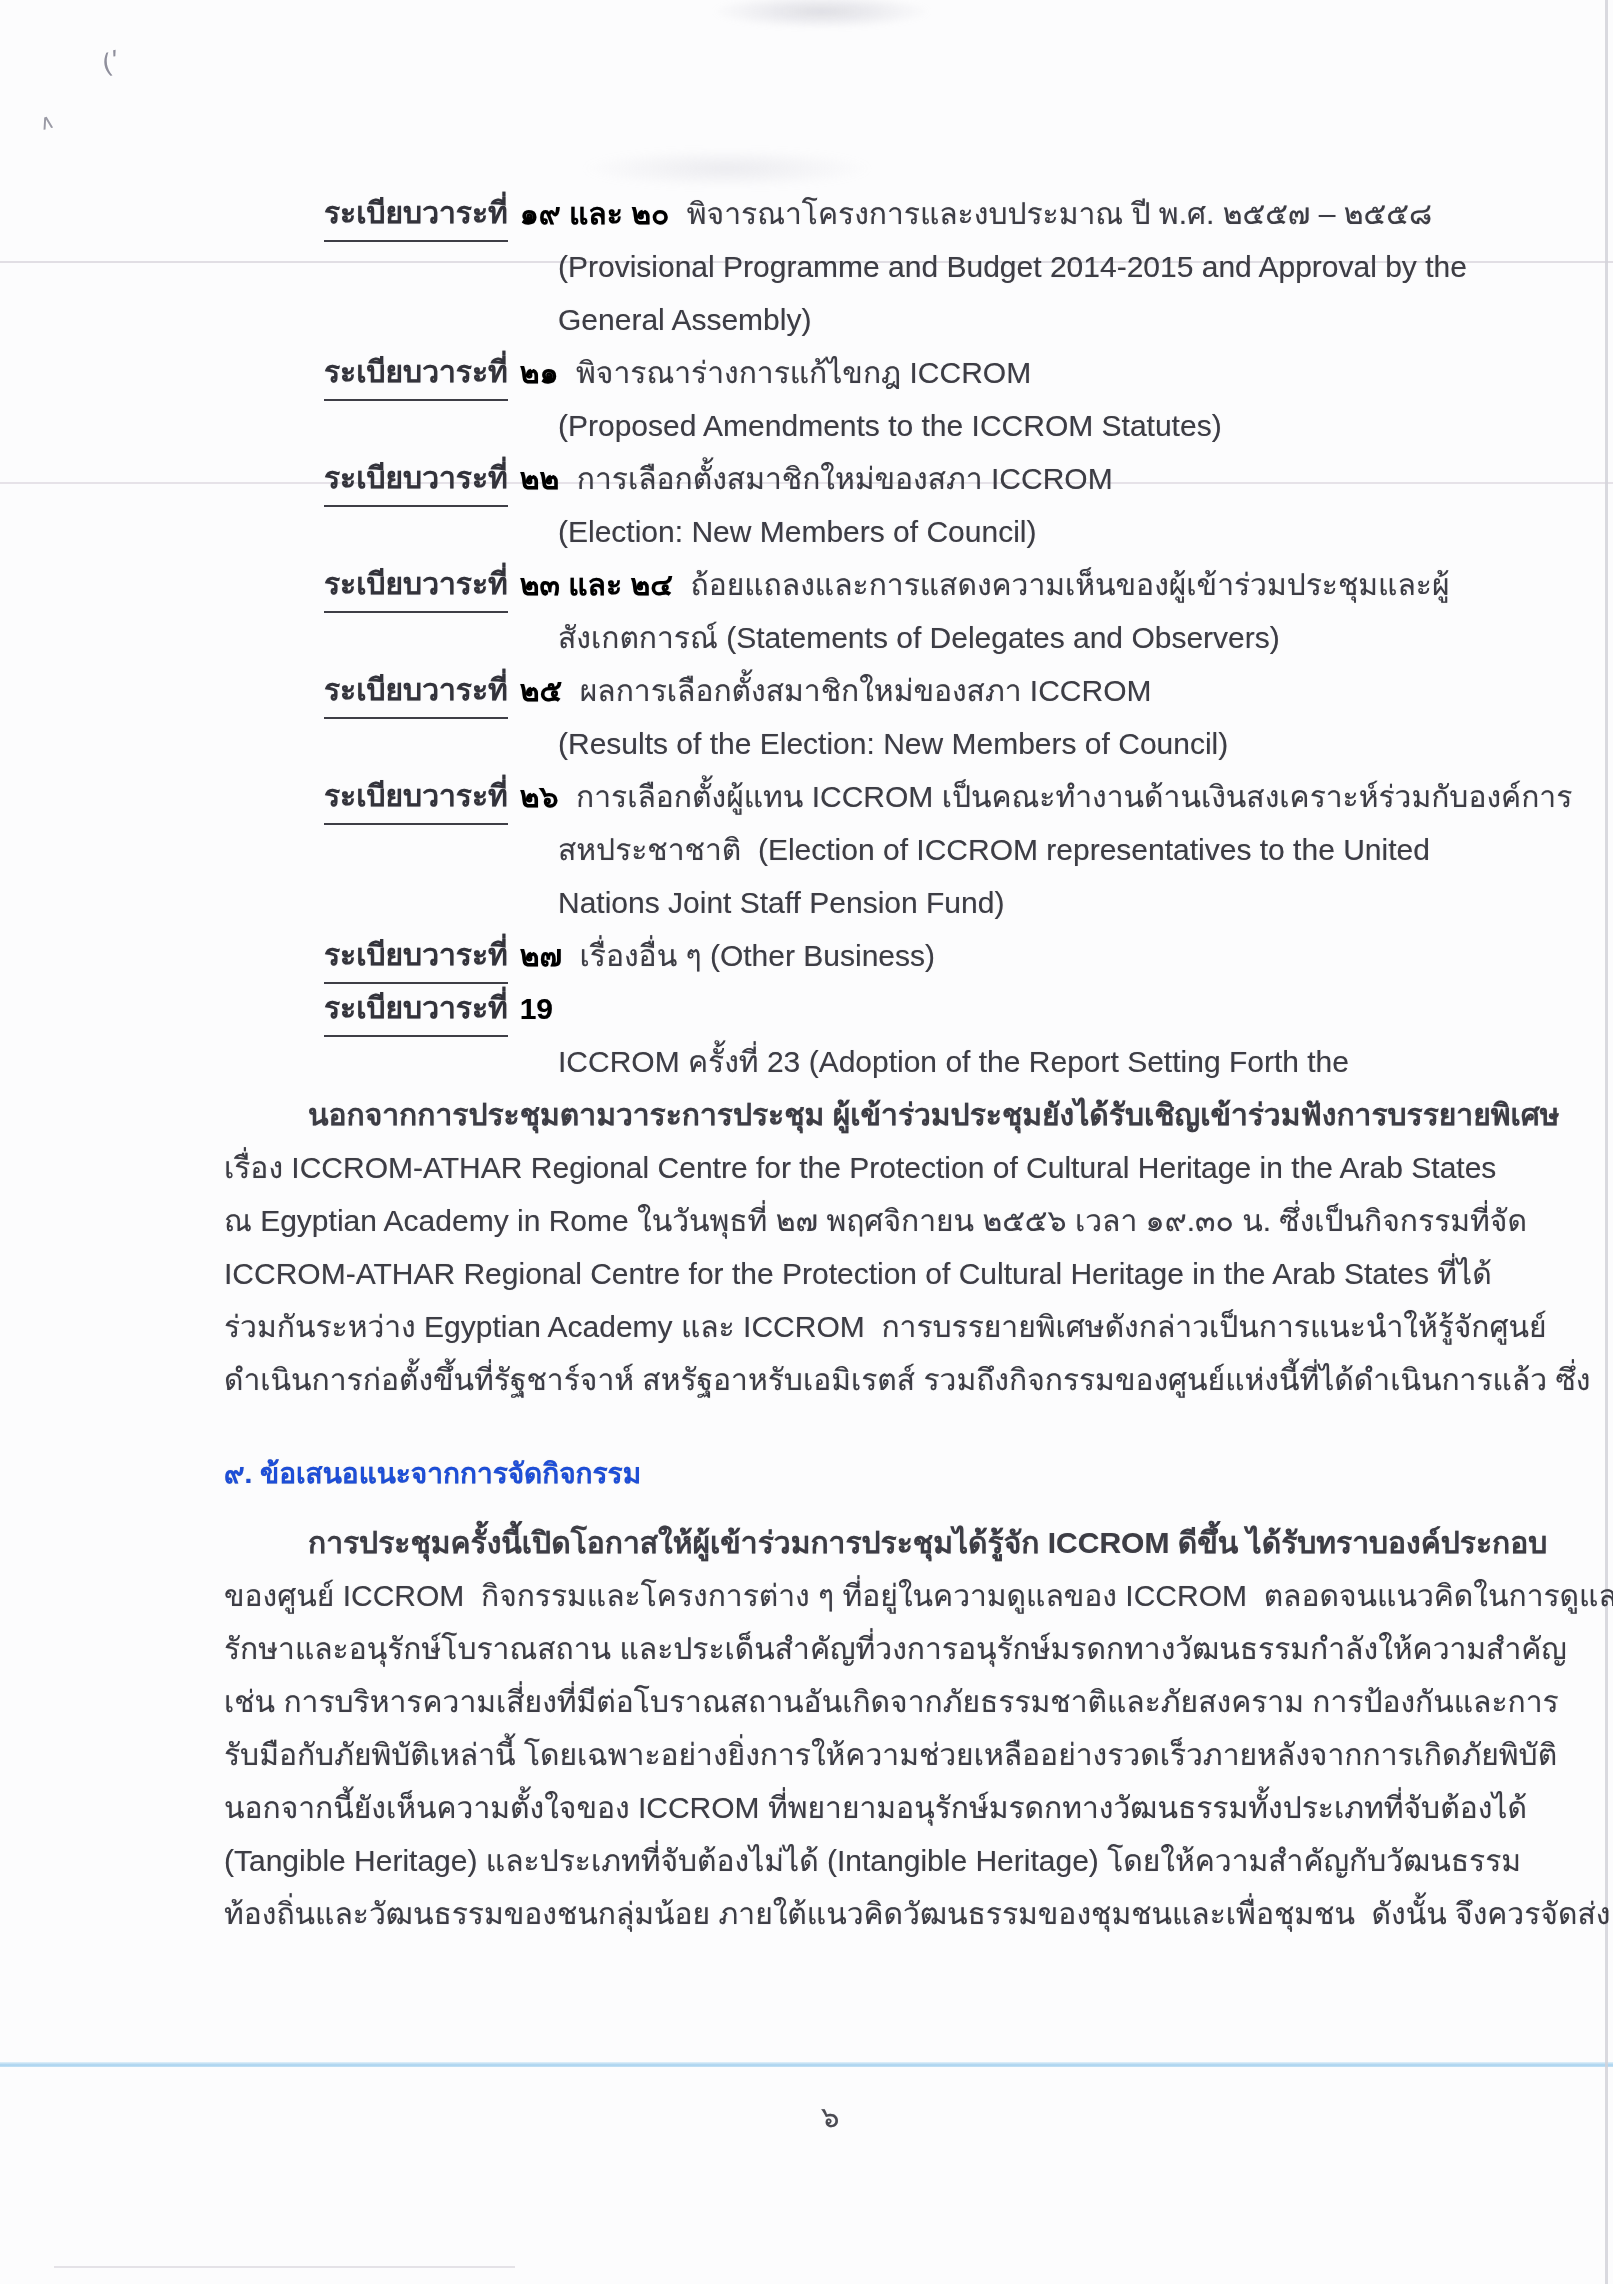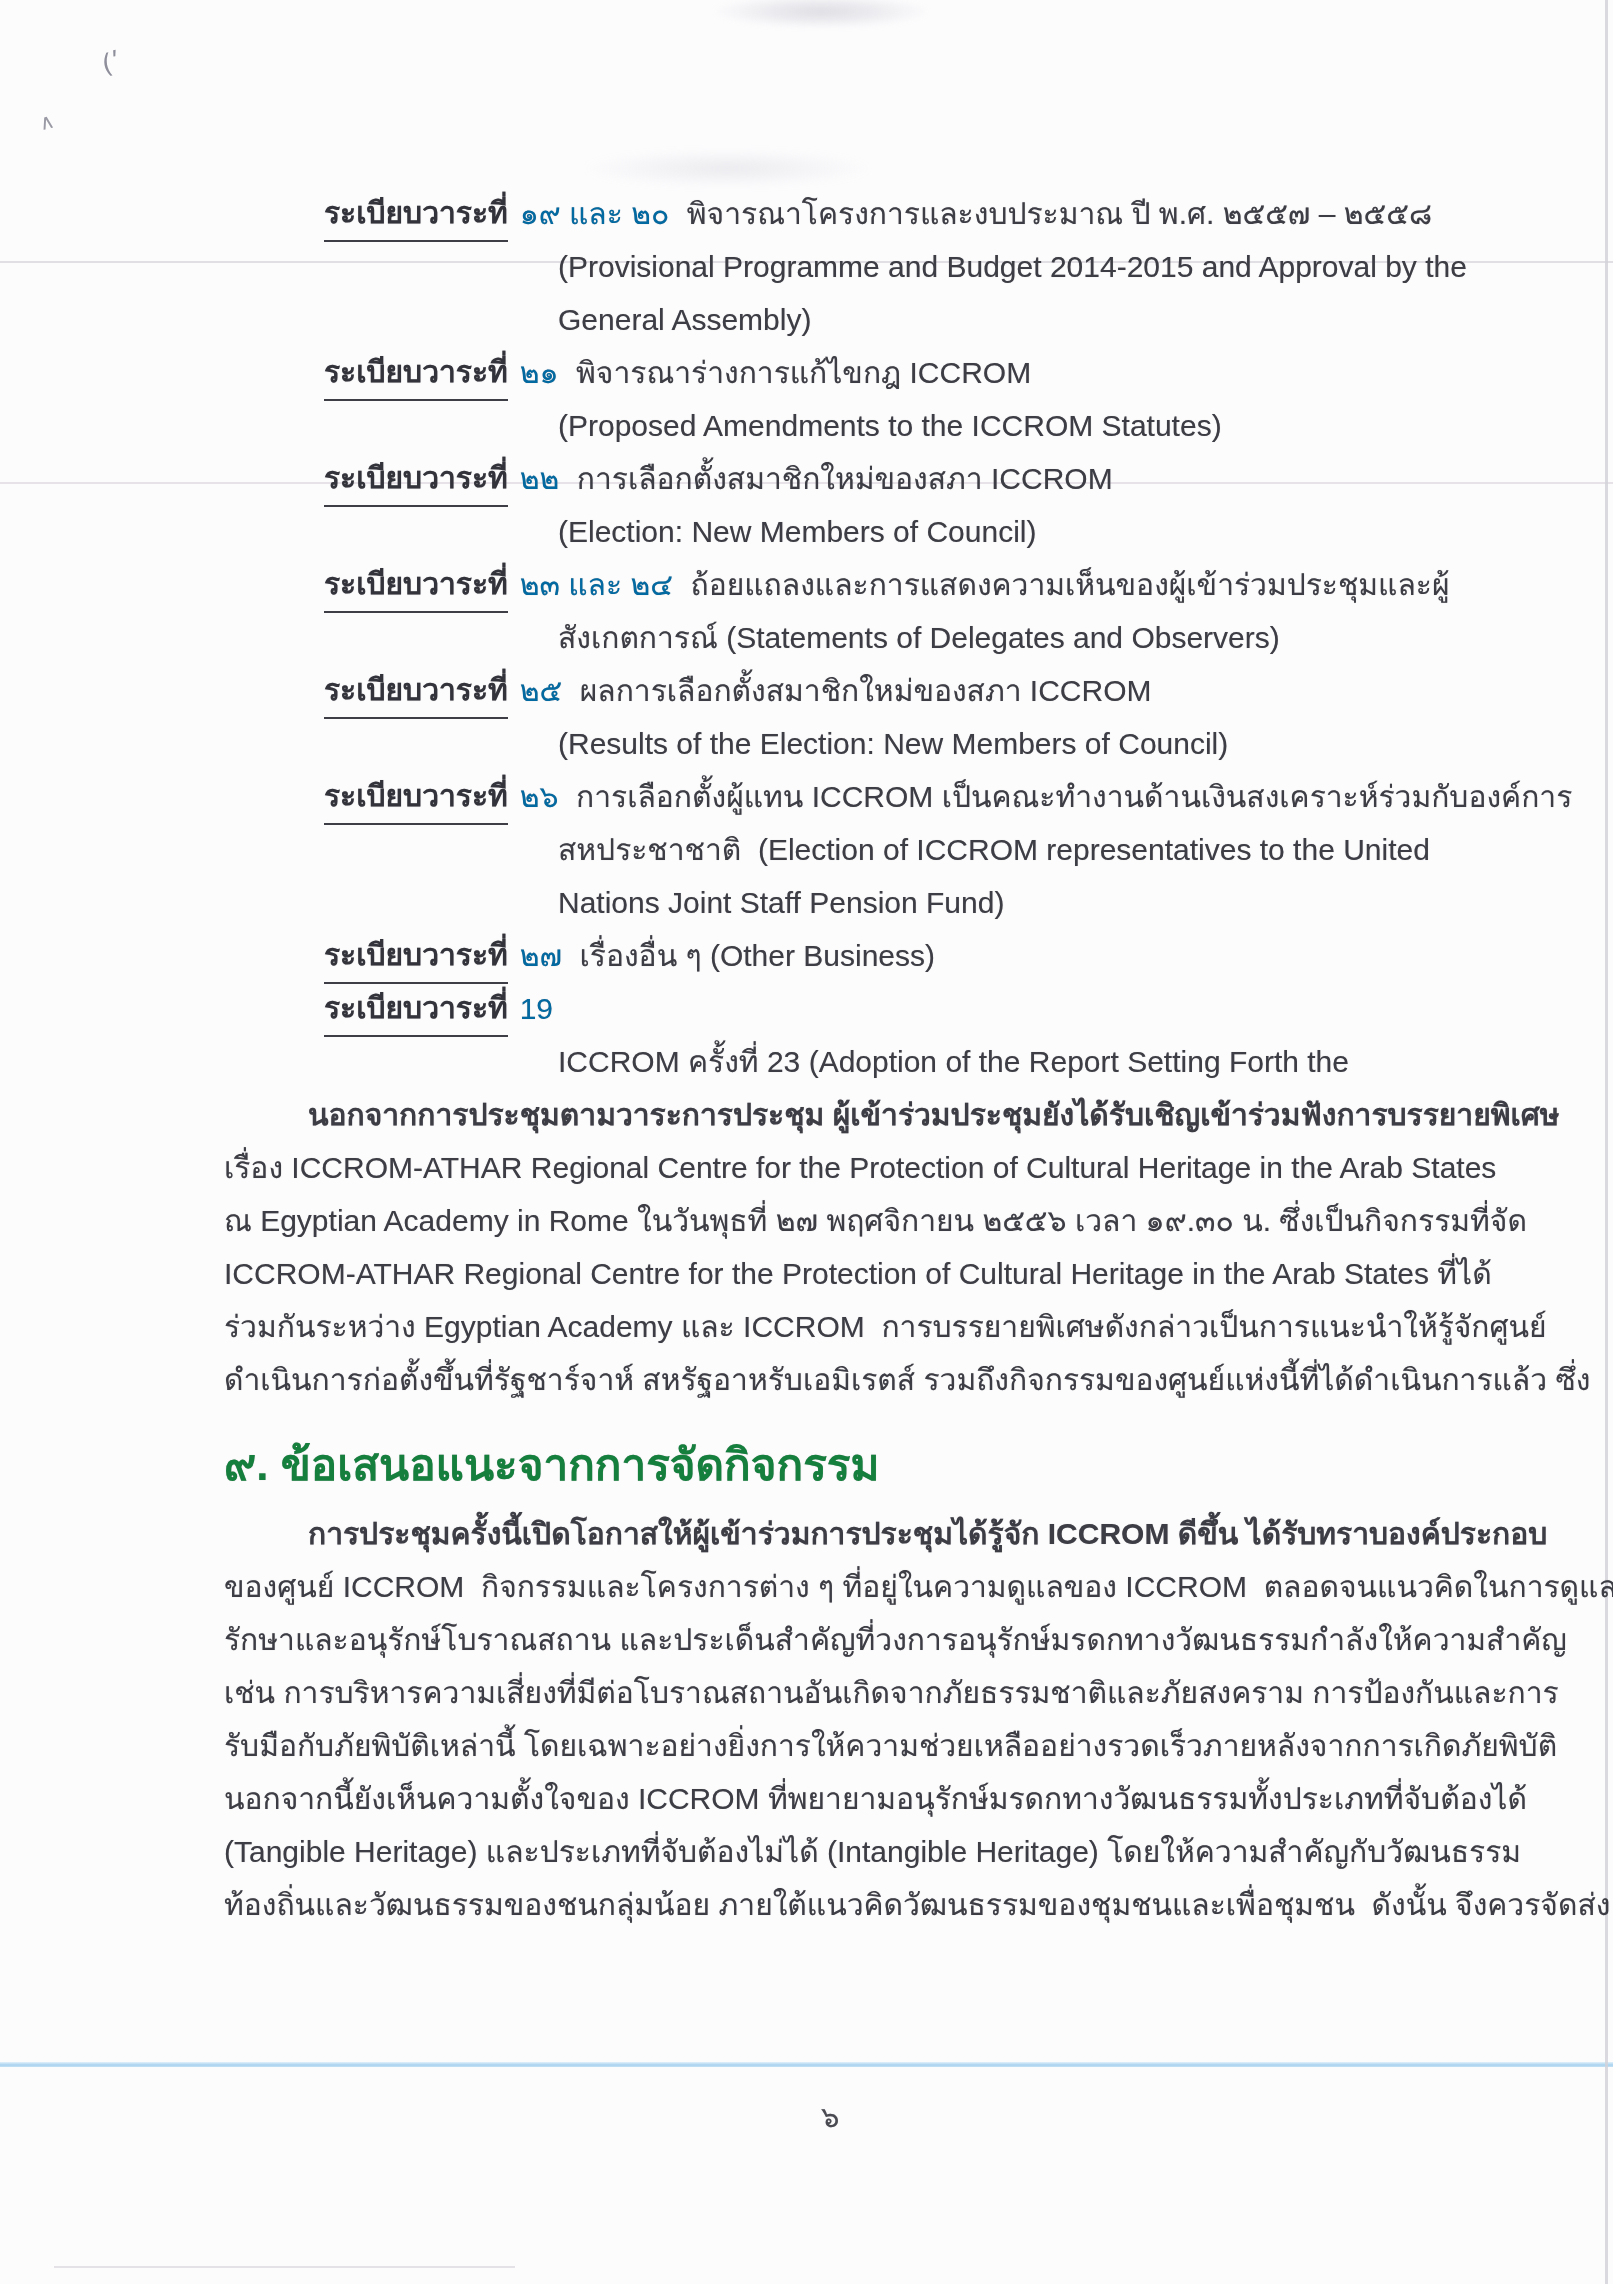--- a/index.html
+++ b/index.html
@@ -26,27 +26,27 @@
     font-size: 30px;
     white-space: pre;
   }
   .agenda { display: flex; align-items: center; padding-left: 100px; }
   .lbl {
     font-weight: bold; color: #33333b;
     border-bottom: 2.9px solid #3e3e46;
     padding-bottom: 1px;
     margin-right: 11.8px;
   }
-  .num { font-weight: normal; color: #0369a1; margin-right: 17.6px; }
+  .num { font-weight: bold; color: #000000; margin-right: 17.6px; }
   .cont { padding-left: 334px; }
   .indent { text-indent: 84px; font-weight: bold; }
   .sec-heading {
-    font-weight: bold; color: #15803d;
-    margin-top: 32px; margin-bottom: 15.7px;
-    font-size: 44px;
+    font-weight: bold; color: #1d4ed8;
+    margin-top: 41px; margin-bottom: 15.7px;
+    font-size: 28px;
   }
   .page-number {
     position: absolute; top: 2094px; left: 821px;
     font-size: 29px; color: #4a4a52;
     text-shadow: 0 0 0.7px rgba(61,61,69,.4);
   }
 
   
   .art { position: absolute; pointer-events: none; }
   .hline1 { top: 261px; left: 0; width: 1613px; height: 2px;

